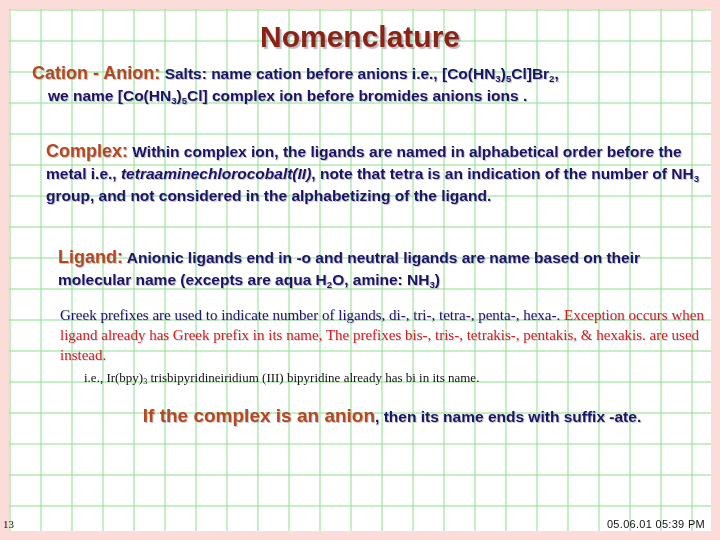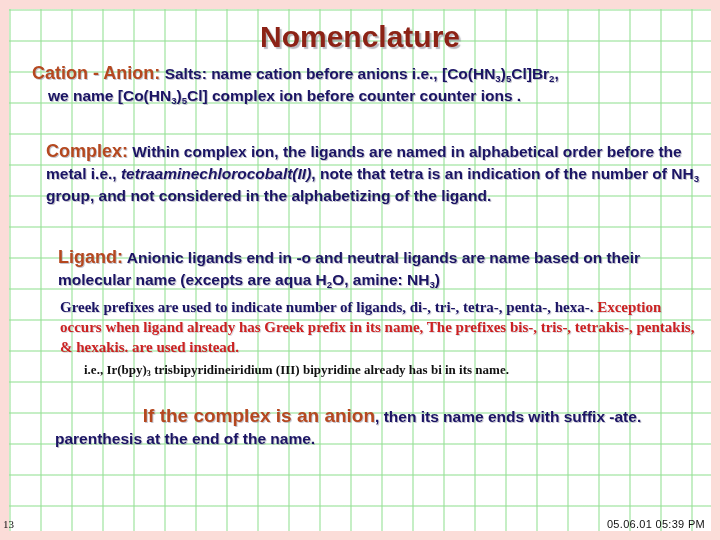--- a/index.html
+++ b/index.html
@@ -119,24 +119,25 @@
     width: 650px;
     font-size: 15.5px;
     line-height: 22px;
   }
   #blk-ligand .lead { font-size: 18px; }
 
   
   .block-serif {
     position: absolute;
     font-family: "Liberation Serif", serif;
-    font-weight: bold;
+    font-weight: normal;
     font-size: 15px;
     line-height: 20px;
     text-shadow: 1px 1px 0px rgba(170,170,185,0.45);
+    margin-top: 8px;
   }
   #blk-greek {
     top: 297px;
     left: 60px;
     width: 645px;
     color: #1b1464;
   }
   .red { color: #cc2222; }
 
   #blk-ie {
@@ -199,21 +200,21 @@
   <div class="edge-band right"></div>
   <div class="edge-band-h top"></div>
   <div class="edge-band-h bottom"></div>
 
   <div class="content">
 
     <div class="title">Nomenclature</div>
 
     <div class="block body-sans" id="blk-cation">
       <span class="lead">Cation - Anion:</span> <span>Salts: name cation before anions i.e., [Co(HN</span><sub>3</sub><span>)</span><sub>5</sub><span>Cl]Br</span><sub>2</sub><span>,</span>
-      <span class="cont"><span>we name [Co(HN</span><sub>3</sub><span>)</span><sub>5</sub><span>Cl] complex ion before counter counter  ions .</span>
+      <span class="cont"><span>we name [Co(HN</span><sub>3</sub><span>)</span><sub>5</sub><span>Cl] complex ion before bromides anions  ions .</span>
       </span>
     </div>
 
     <div class="block body-sans" id="blk-complex">
       <span class="lead">Complex:</span> <span>Within complex ion, the ligands are named in alphabetical order before the metal  i.e., </span><span class="ital">tetraaminechlorocobalt(II)</span><span>, note that tetra is an indication of the number of NH</span><sub>3</sub><span> group, and not considered in the alphabetizing of the ligand.</span>
     </div>
 
     <div class="block body-sans" id="blk-ligand">
       <span class="lead">Ligand:</span> <span>Anionic ligands end in -o and neutral ligands are name based on their molecular name (excepts are aqua H</span><sub>2</sub><span>O, amine: NH</span><sub>3</sub><span>)</span>
     </div>
@@ -223,21 +224,20 @@
     </div>
 
     <div class="block-serif" id="blk-ie">
       <span>i.e., Ir(bpy)</span><sub>3</sub><span> trisbipyridineiridium (III)   bipyridine already has bi in its name.</span>
     </div>
 
     <div class="block body-sans" id="blk-anion">
       <div style="text-align:center;">
         <span class="lead-lg">If the complex is an anion</span><span>, then its name ends with suffix  -ate.</span>
       </div>
-      <span class="cont">parenthesis at the end of the name.</span>
     </div>
 
   </div>
 
   <div class="footer-page">13</div>
   <div class="footer-time">05.06.01 05:39 PM</div>
 
 </div>
 
 </body></html>

